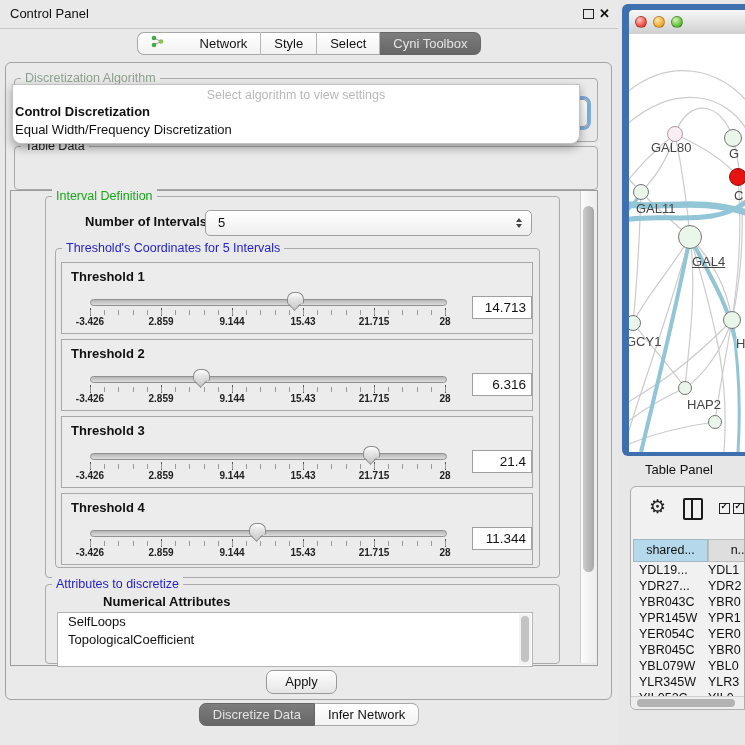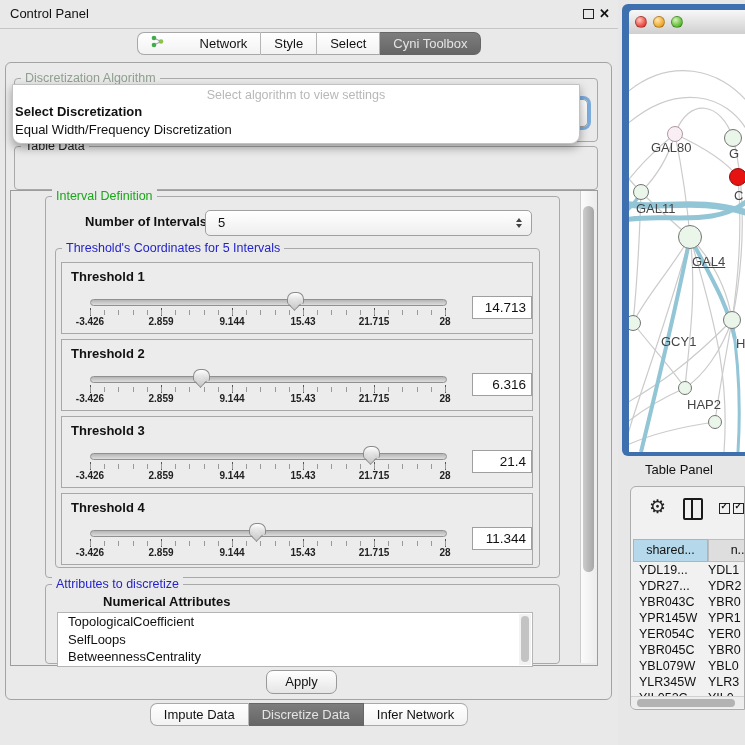--- a/index.html
+++ b/index.html
@@ -148,21 +148,21 @@
   <div class="abs combo" id="algo-combo" style="left:22px;top:99px;width:564px;height:26px;">
     <span class="spin"></span>
   </div>
 
   <div class="abs groupbox" style="left:14px;top:146px;width:582px;height:42px;">
     <span class="gb-label" style="color:#222;">Table Data</span>
   </div>
 
   <div class="abs" id="algo-popup">
     <div class="abs" id="popup-hint">Select algorithm to view settings</div>
-  <div class="popup-item" style="top: 19px; font-weight: 700;">Select Discretization</div>
+  <div class="popup-item" style="top: 19px; font-weight: 700;">Control Discretization</div>
       <div class="popup-item" style="top: 37px;">Equal Width/Frequency Discretization</div>
     </div>
 
   <div class="abs" id="scrollpane"></div>
   <div class="abs" id="vtrack"></div>
   <div class="abs" id="vthumb"></div>
 
   <div class="abs groupbox" style="left:45px;top:196px;width:513px;height:380px;">
     <span class="gb-label green-t">Interval Definition</span>
   </div>
@@ -243,31 +243,27 @@
     <div class="th-value">11.344</div>
   </div>
 </div>
 
   <div class="abs groupbox" style="left:45px;top:584px;width:513px;height:78px;">
     <span class="gb-label blue-t">Attributes to discretize</span>
   </div>
   <div class="abs" id="attr-heading">Numerical Attributes</div>
   <div class="abs" id="attr-list">
     <div id="attr-sb"></div>
-  <div class="attr-item">TopologicalCoefficient</div>
-      <div class="attr-item">SelfLoops</div>
-      <div class="attr-item">BetweennessCentrality</div>
+  <div class="attr-item">SelfLoops</div>
+      <div class="attr-item">TopologicalCoefficient</div>
     </div>
 
   <div class="abs" id="apply-btn">Apply</div>
 
   <div class="abs tabrow" id="bottom-tabs">
-      <div class="tab">
-        <span>Impute Data</span>
-      </div>
       <div class="tab sel">
         <span>Discretize Data</span>
       </div>
       <div class="tab">
         <span>Infer Network</span>
       </div>
     </div>
 </div>
 
 <div class="abs" id="net-frame">
@@ -317,21 +313,21 @@
         <div class="node-label" style="left: 22px; top: 106px;">GAL80</div>
         <div class="node green" style="left: 95px; top: 95px; width: 18px; height: 18px;"></div>
         <div class="node-label" style="left: 100px; top: 112px;">G</div>
         <div class="node red" style="left: 100px; top: 134px; width: 18px; height: 18px;"></div>
         <div class="node-label" style="left: 105px; top: 154px;">C</div>
         <div class="node green" style="left: 4px; top: 150px; width: 16px; height: 16px;"></div>
         <div class="node-label" style="left: 7px; top: 167px;">GAL11</div>
         <div class="node green" style="left: 49px; top: 191px; width: 24px; height: 24px;"></div>
         <div class="node-label" style="left: 63px; top: 220px; text-decoration: underline;">GAL4</div>
         <div class="node green" style="left: -4px; top: 281px; width: 16px; height: 16px;"></div>
-        <div class="node-label" style="left: -3px; top: 300px; margin-left: 35px;">GCY1</div>
+        <div class="node-label" style="left: -3px; top: 300px;">GCY1</div>
         <div class="node green" style="left: 94px; top: 277px; width: 18px; height: 18px;"></div>
         <div class="node-label" style="left: 107px; top: 302px;">H</div>
         <div class="node green" style="left: 49px; top: 347px; width: 14px; height: 14px;"></div>
         <div class="node-label" style="left: 58px; top: 363px;">HAP2</div>
         <div class="node green" style="left: 79px; top: 381px; width: 14px; height: 14px;"></div>
       </div>
   </div>
 </div>
 
 <div class="abs" id="tp-title">Table Panel</div>

